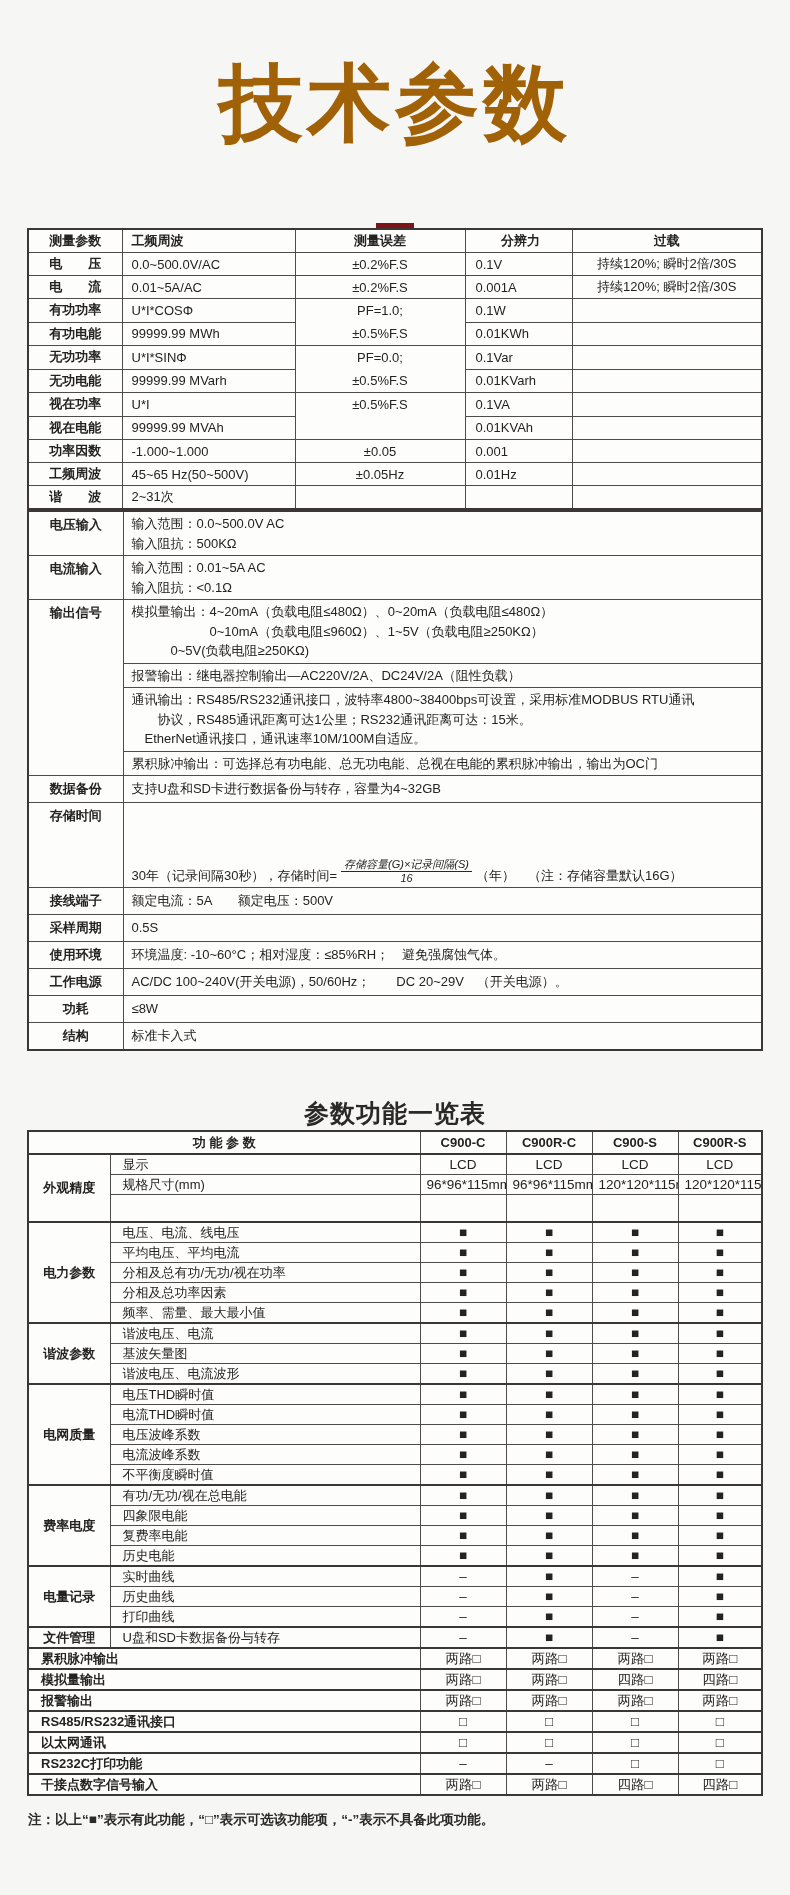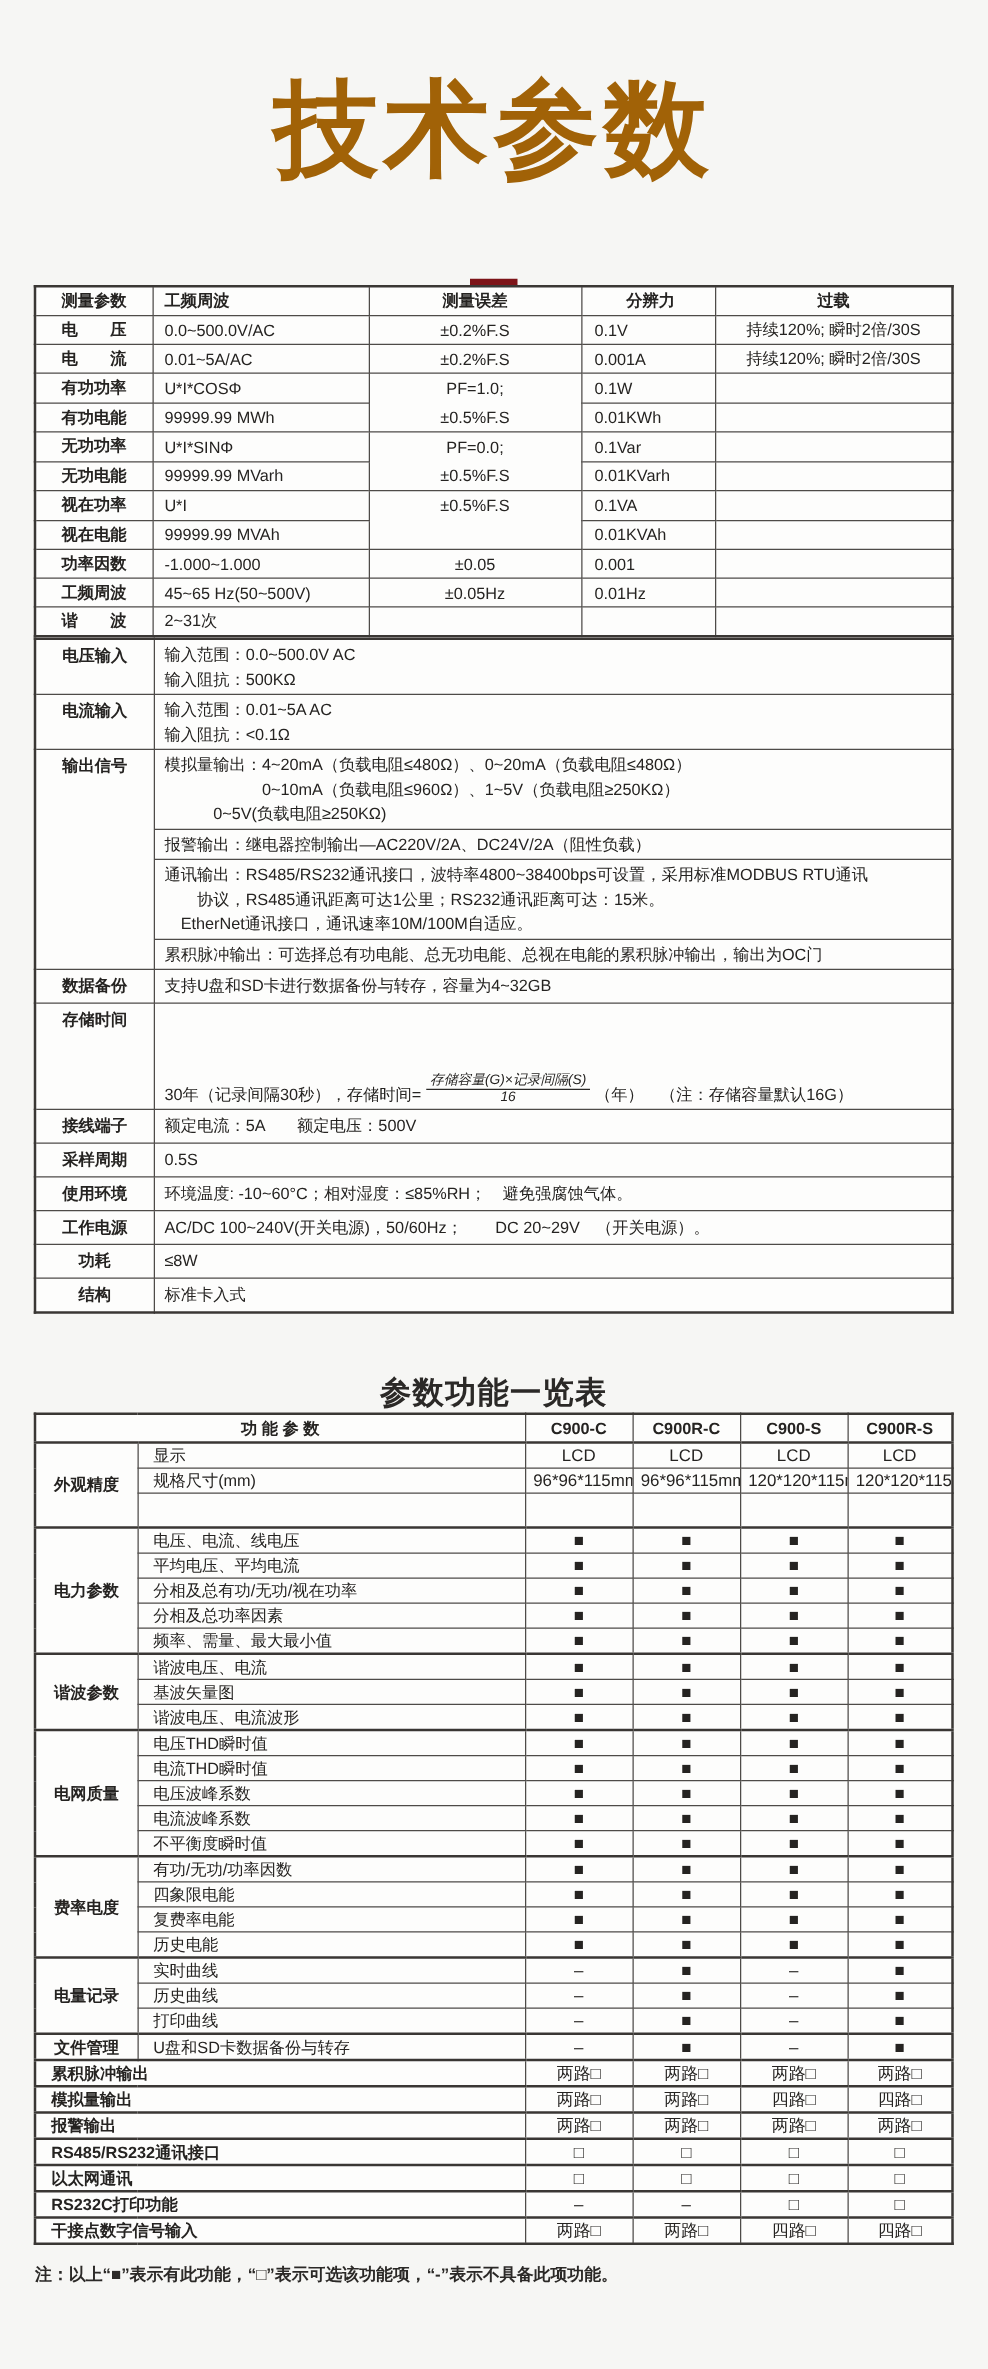--- a/index.html
+++ b/index.html
@@ -435,21 +435,21 @@
         </tr>
         <tr>
           <td class="feat">不平衡度瞬时值</td>
           <td class="val">■</td>
           <td class="val">■</td>
           <td class="val">■</td>
           <td class="val">■</td>
         </tr>
         <tr class="group-start">
           <td class="grp" rowspan="4">费率电度</td>
-          <td class="feat">有功/无功/功率因数</td>
+          <td class="feat">有功/无功/视在总电能</td>
           <td class="val">■</td>
           <td class="val">■</td>
           <td class="val">■</td>
           <td class="val">■</td>
         </tr>
         <tr>
           <td class="feat">四象限电能</td>
           <td class="val">■</td>
           <td class="val">■</td>
           <td class="val">■</td>

